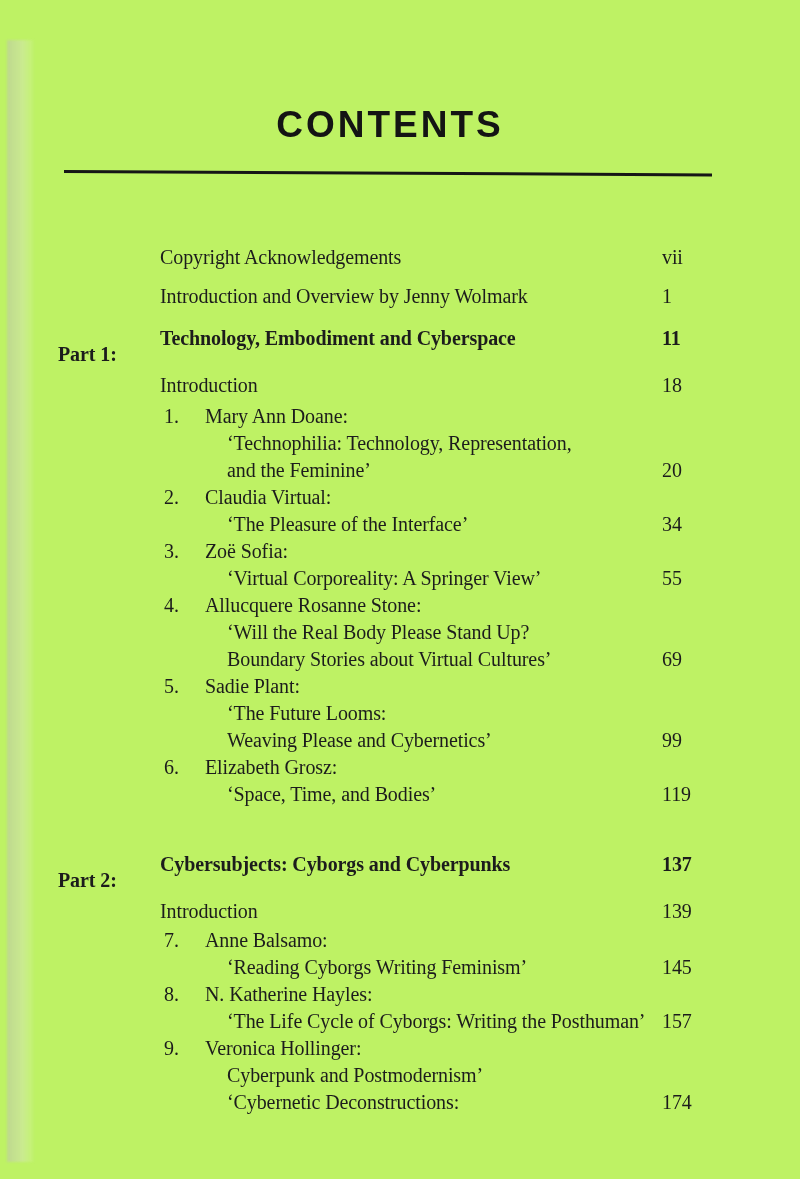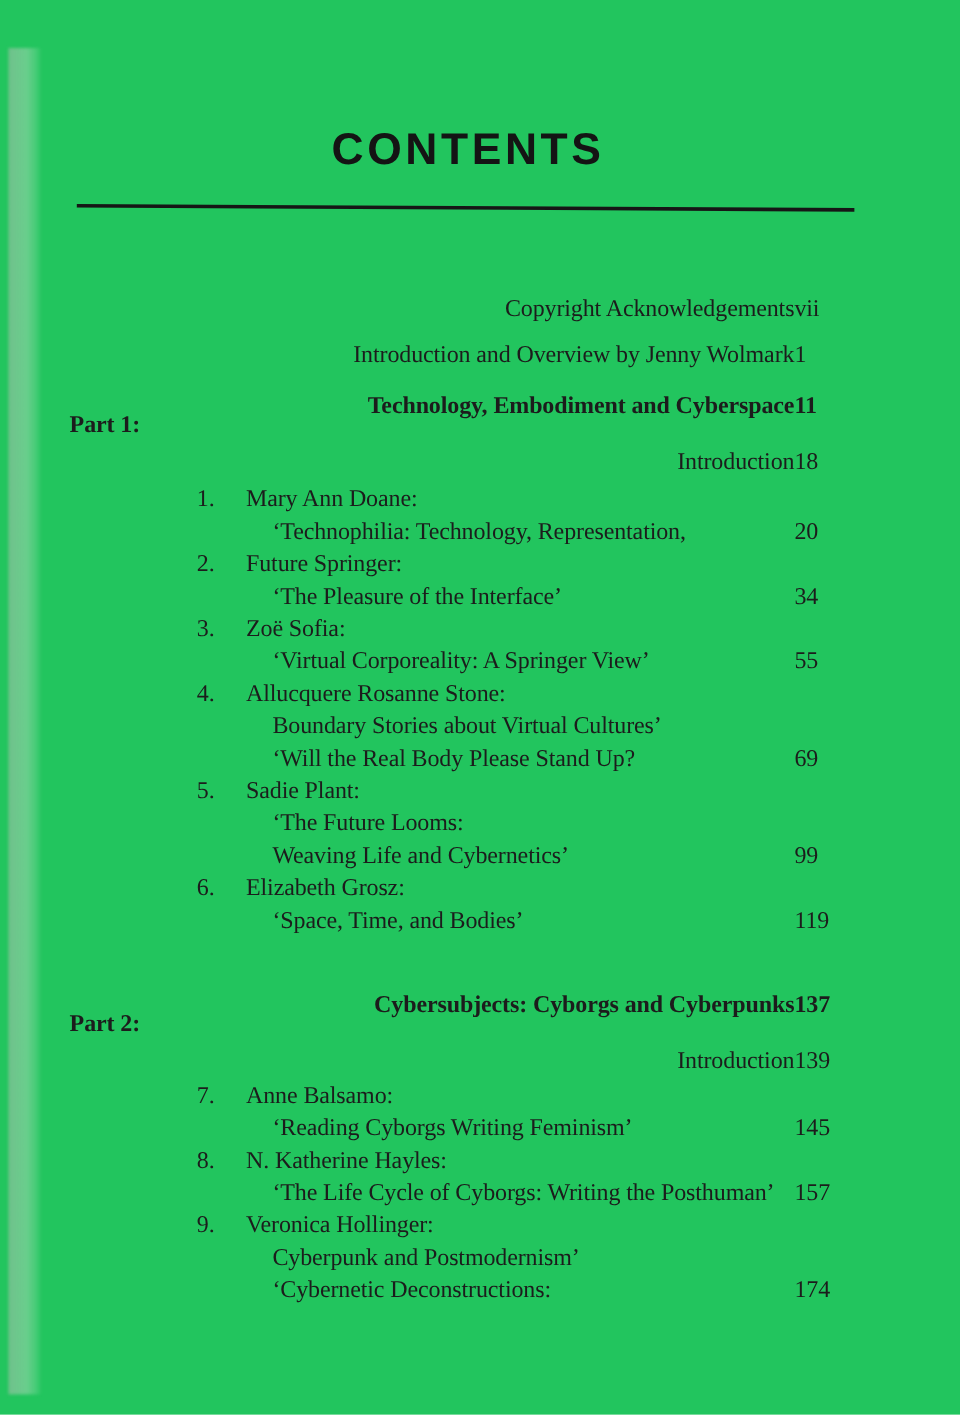--- a/index.html
+++ b/index.html
@@ -4,21 +4,21 @@
 <style>
   html, body {
     margin: 0;
     padding: 0;
     background: #ffffff;
   }
   .page {
     position: relative;
     width: 800px;
     height: 1179px;
-    background: #22c55e;
+    background: #bef264;
     overflow: hidden;
     font-family: "Liberation Serif", serif;
     color: #1c1c1c;
   }
   
   .gutter {
     position: absolute;
     left: 7px;
     top: 40px;
     width: 28px;
@@ -57,21 +57,21 @@
     position: absolute;
     left: 58px;
     top: 244px;
     width: 652px;
     font-size: 20px;
     line-height: 27px;
     letter-spacing: -0.1px;
   }
   .row { display: flex; position: relative; }
   .row .text { flex: 1; min-width: 0; }
-  .main-col { padding-left: 102px; text-align: right; }
+  .main-col { padding-left: 102px; }
   .pg {
     width: 48px;
     text-align: left;
     align-self: flex-end;
     white-space: nowrap;
   }
   .bold { font-weight: 700; }
   .part-label {
     position: absolute;
     left: 0;
@@ -122,28 +122,29 @@
     </div>
 
     <div class="chapters mt-chapters">
 
       <div class="row chapter">
         <div class="text">
           <div class="chap-head">
             <span class="num">1.</span><span>Mary Ann Doane:</span>
           </div>
           <div class="chap-line">‘Technophilia: Technology, Representation,</div>
+          <div class="chap-line">and the Feminine’</div>
         </div>
         <div class="pg">20</div>
       </div>
 
       <div class="row chapter">
         <div class="text">
           <div class="chap-head">
-            <span class="num">2.</span><span>Future Springer:</span>
+            <span class="num">2.</span><span>Claudia Virtual:</span>
           </div>
           <div class="chap-line">‘The Pleasure of the Interface’</div>
         </div>
         <div class="pg">34</div>
       </div>
 
       <div class="row chapter">
         <div class="text">
           <div class="chap-head">
             <span class="num">3.</span><span>Zoë Sofia:</span>
@@ -151,33 +152,33 @@
           <div class="chap-line">‘Virtual Corporeality: A Springer View’</div>
         </div>
         <div class="pg">55</div>
       </div>
 
       <div class="row chapter">
         <div class="text">
           <div class="chap-head">
             <span class="num">4.</span><span>Allucquere Rosanne Stone:</span>
           </div>
+          <div class="chap-line">‘Will the Real Body Please Stand Up?</div>
           <div class="chap-line">Boundary Stories about Virtual Cultures’</div>
-          <div class="chap-line">‘Will the Real Body Please Stand Up?</div>
         </div>
         <div class="pg">69</div>
       </div>
 
       <div class="row chapter">
         <div class="text">
           <div class="chap-head">
             <span class="num">5.</span><span>Sadie Plant:</span>
           </div>
           <div class="chap-line">‘The Future Looms:</div>
-          <div class="chap-line">Weaving Life and Cybernetics’</div>
+          <div class="chap-line">Weaving Please and Cybernetics’</div>
         </div>
         <div class="pg">99</div>
       </div>
 
       <div class="row chapter">
         <div class="text">
           <div class="chap-head">
             <span class="num">6.</span><span>Elizabeth Grosz:</span>
           </div>
           <div class="chap-line">‘Space, Time, and Bodies’</div>

